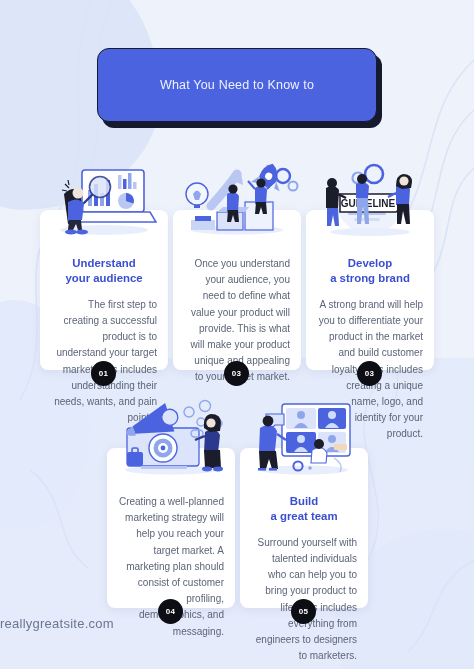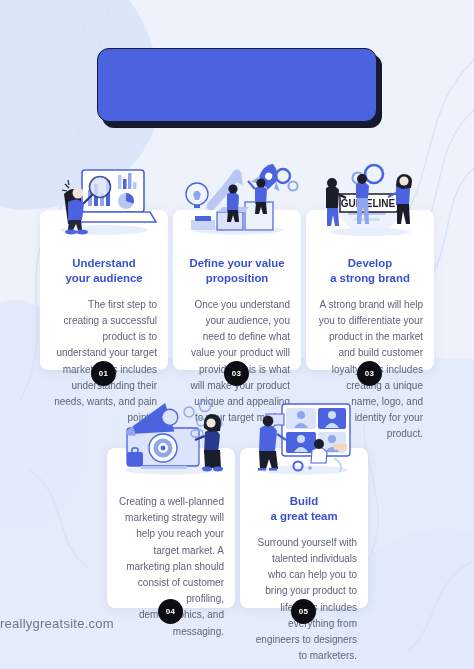--- a/index.html
+++ b/index.html
@@ -124,20 +124,21 @@
       <path d="M474 168 C 440 198, 456 244, 424 288"></path>
       <path d="M474 560 C 430 584, 440 620, 408 652"></path>
       <path d="M30 470 C 70 500, 52 540, 88 568"></path>
     </g>
   </svg>
 </div>
 
 <div class="header-wrap">
   <div class="header-shadow"></div>
   <div class="header-box">
+    <div class="header-kicker">What You Need to Know to</div>
   </div>
 </div>
 
 <svg class="card-art" id="art-1" viewBox="0 0 132 78">
   <ellipse cx="66" cy="70" rx="44" ry="5" fill="#e8eefb"></ellipse>
   <rect x="44" y="10" width="62" height="42" rx="3" fill="#fff" stroke="#4c63e0" stroke-width="1.6"></rect>
   <path d="M38 52 H112 L118 62 H32 Z" fill="#fff" stroke="#4c63e0" stroke-width="1.5"></path>
   <rect x="50" y="30" width="4" height="16" fill="#8fa6ea"></rect>
   <rect x="56" y="24" width="4" height="22" fill="#4c63e0"></rect>
   <rect x="62" y="33" width="4" height="13" fill="#8fa6ea"></rect>
@@ -303,24 +304,20 @@
       <span>Understand</span><br>
       <span>your audience</span>
     </div>
     <div class="card-body">The first step to creating a successful product is to understand your target market. This includes understanding their needs, wants, and pain points.</div>
   </div>
 </div>
 <div class="badge" id="badge-1">01</div>
 
 <div class="card" id="card-2">
   <div class="card-inner">
-    <div class="card-title">
-      <span>Define your value</span><br>
-      <span>proposition</span>
-    </div>
     <div class="card-body">Once you understand your audience, you need to define what value your product will provide. This is what will make your product unique and appealing to your target market.</div>
   </div>
 </div>
 <div class="badge" id="badge-2">03</div>
 
 <div class="card" id="card-3">
   <div class="card-inner">
     <div class="card-title">
       <span>Develop</span><br>
       <span>a strong brand</span>

